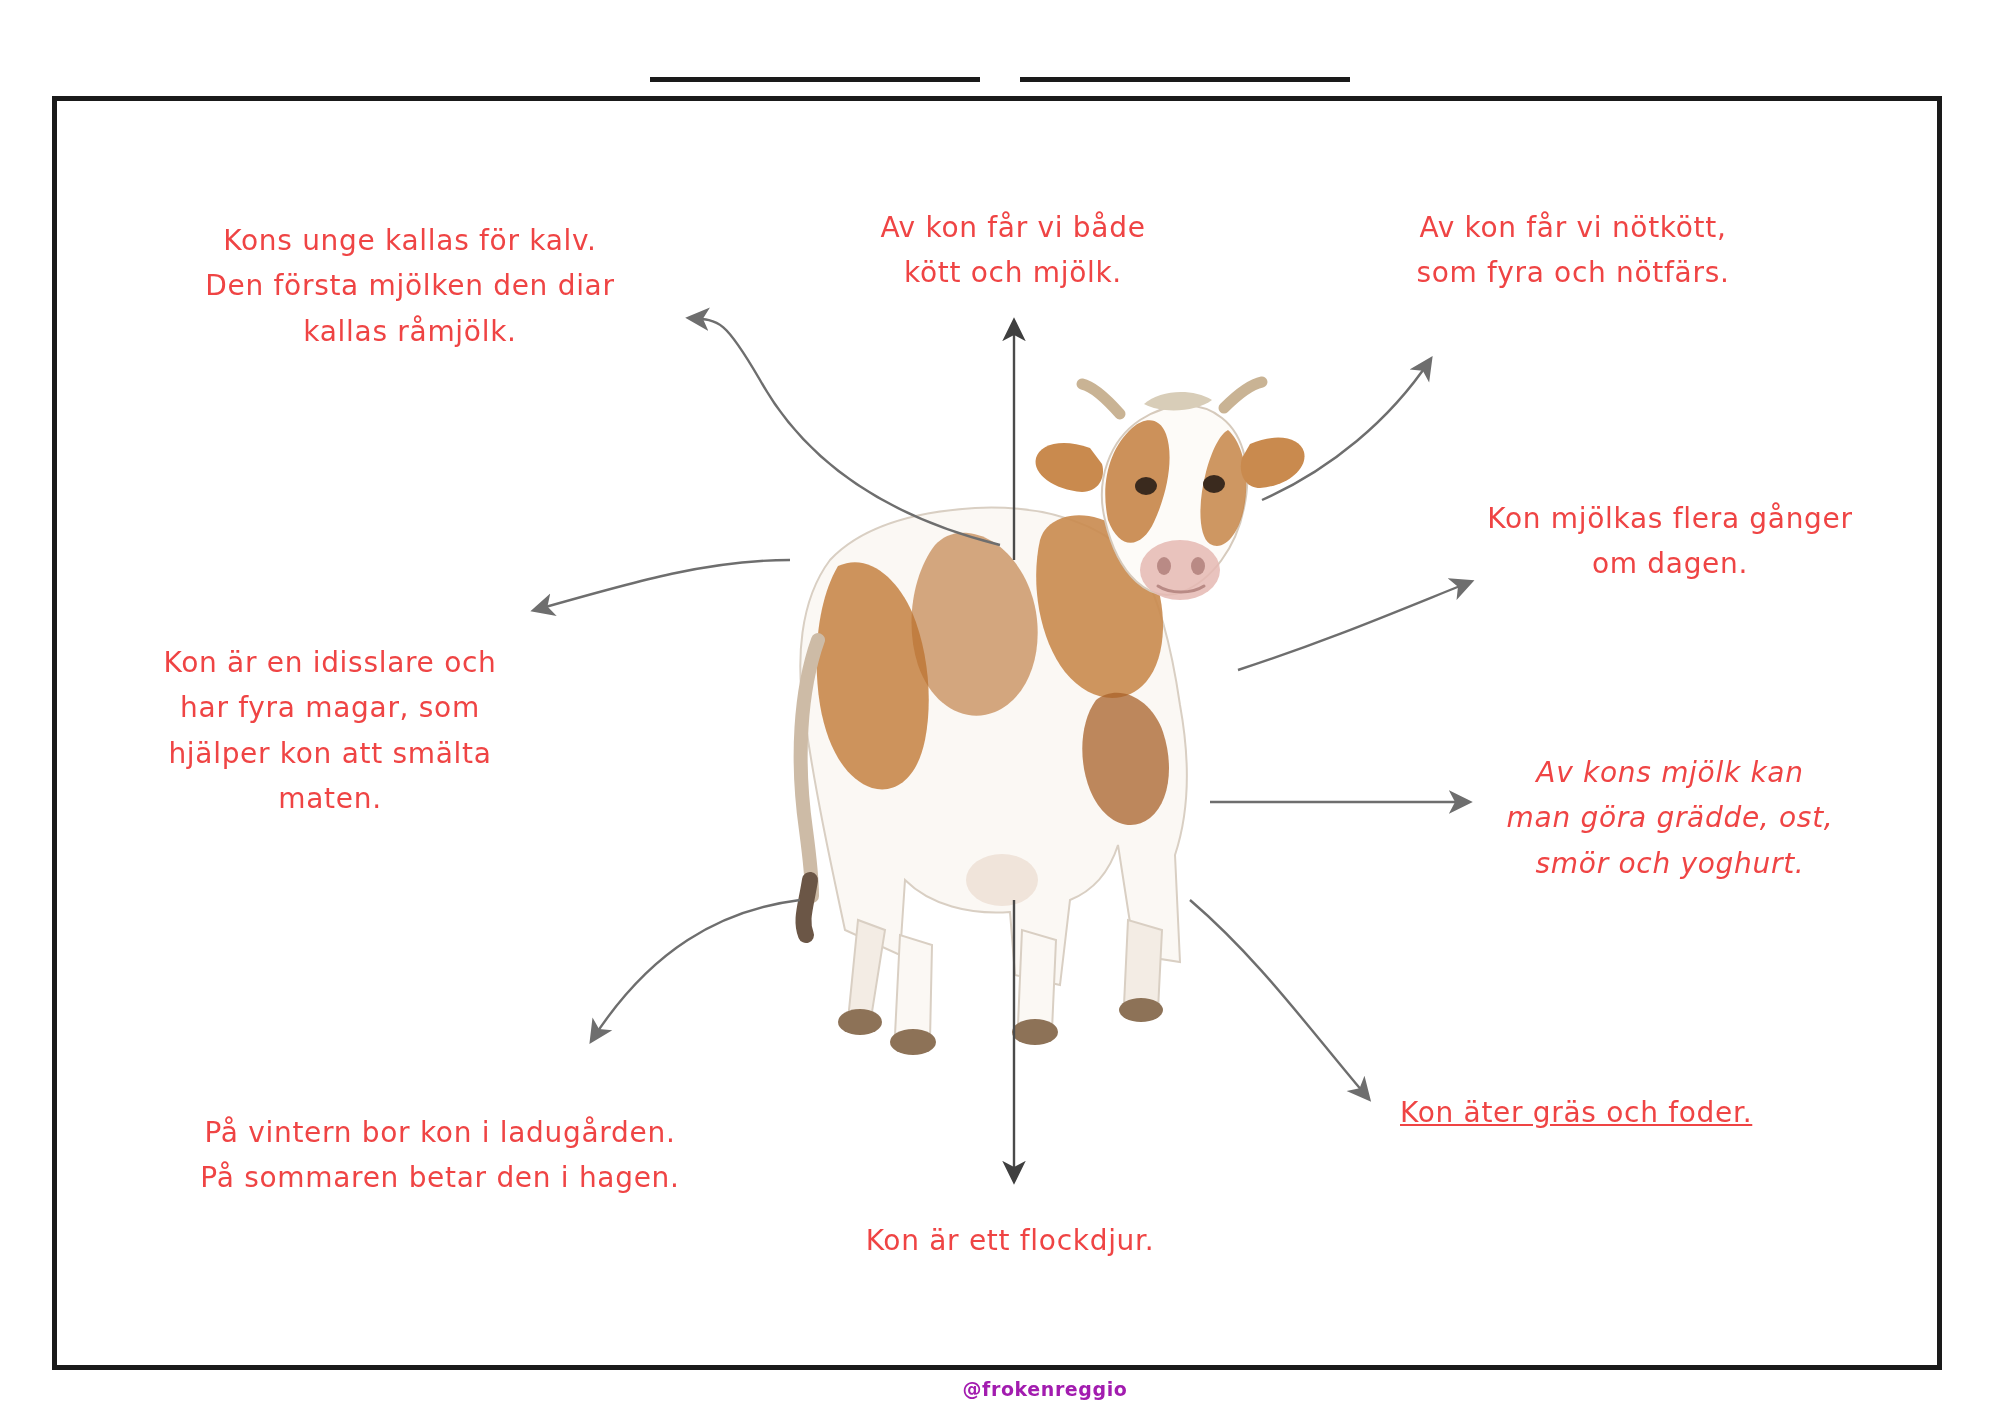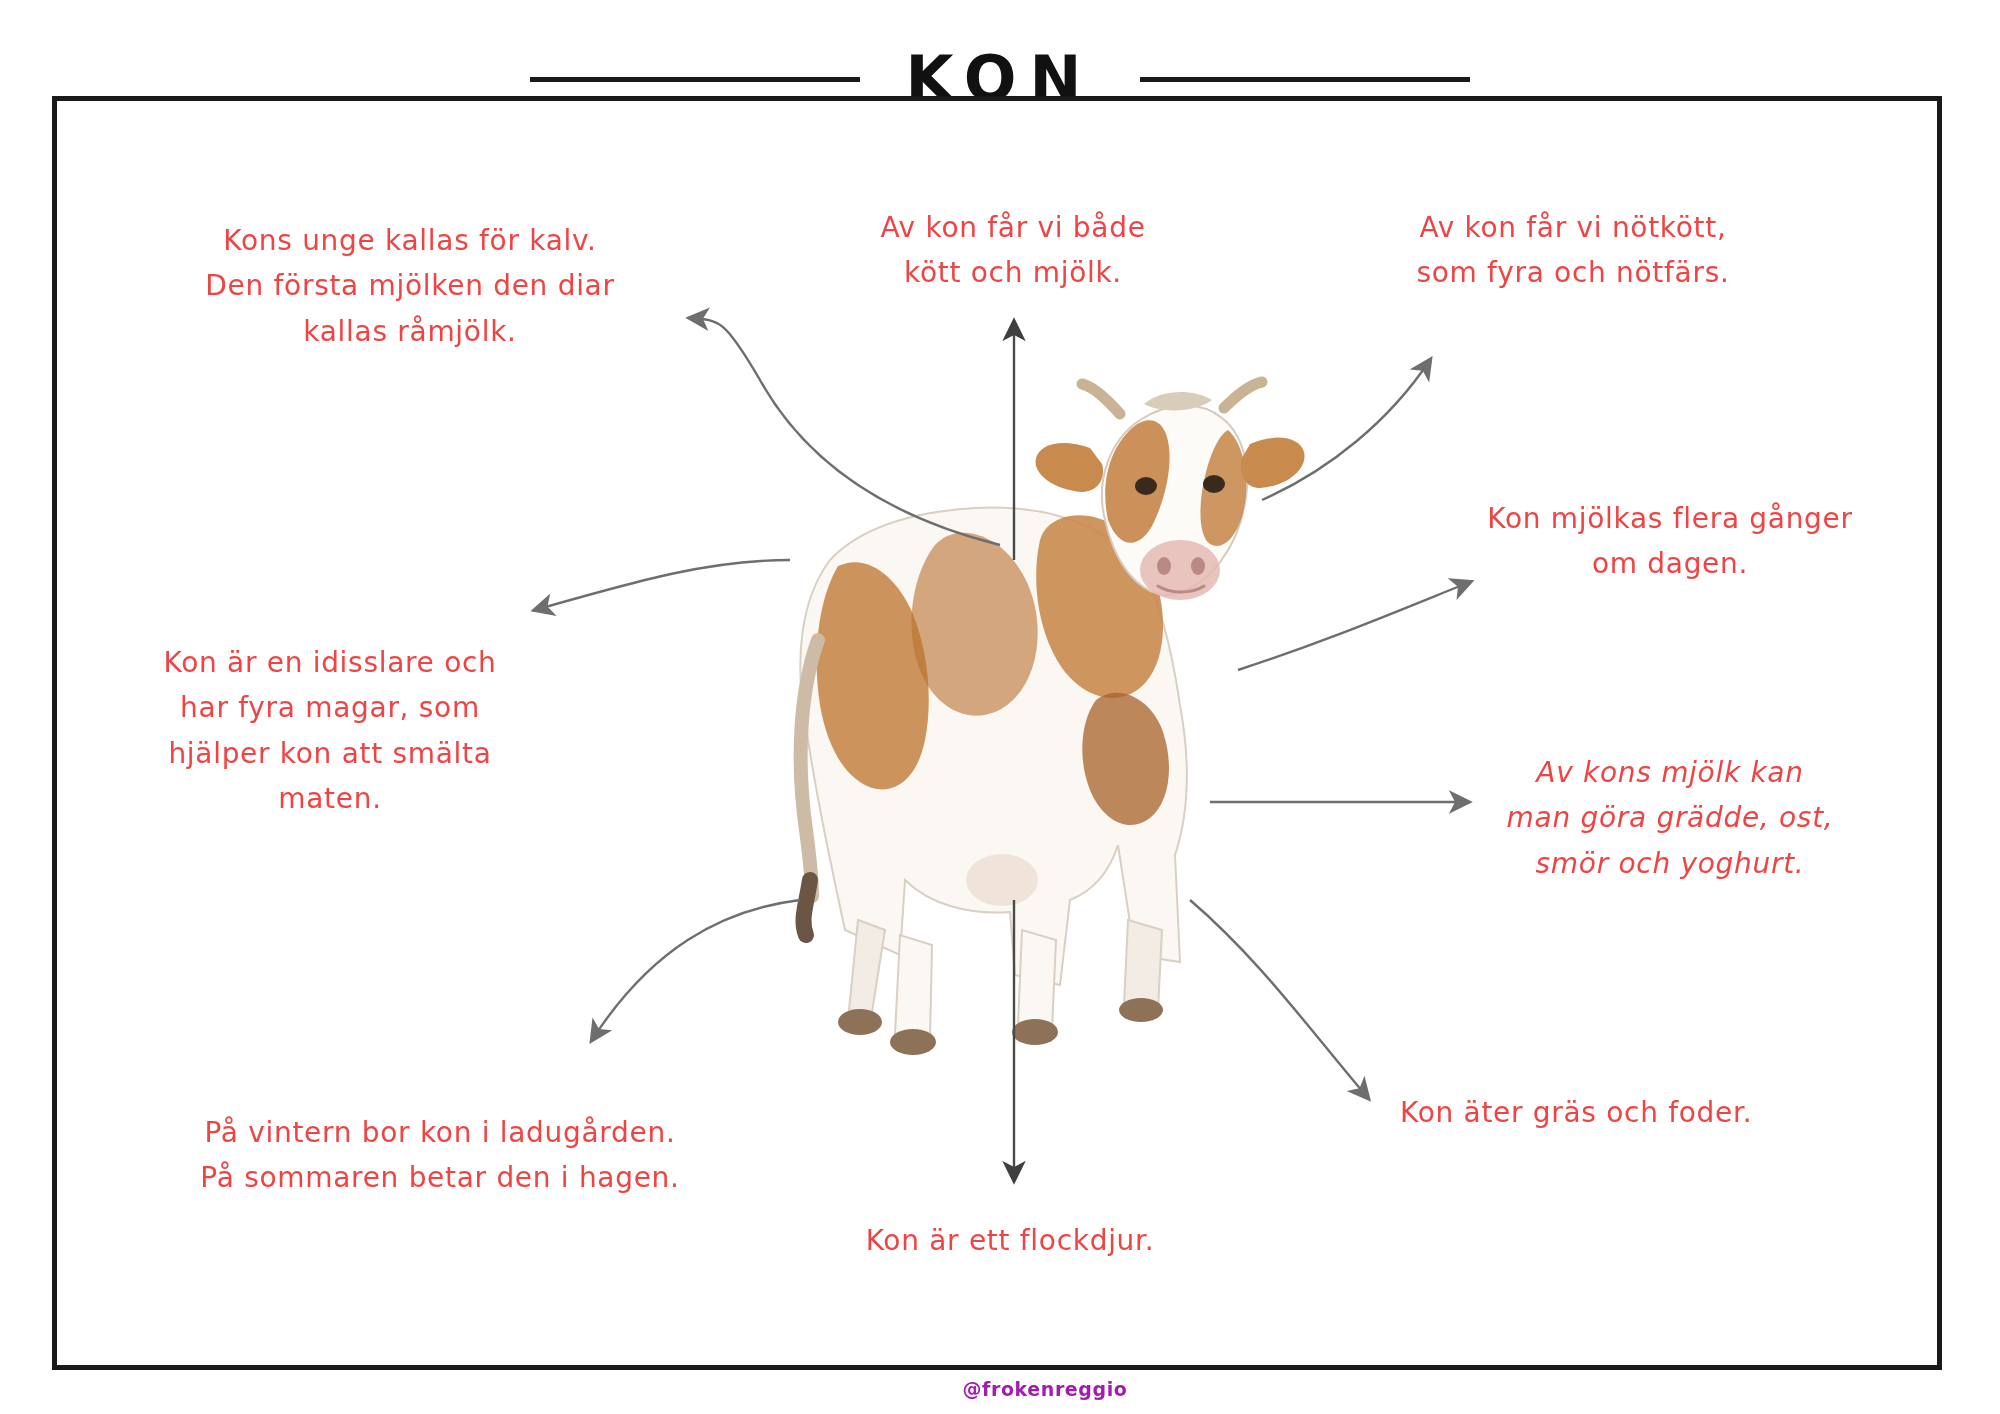--- a/index.html
+++ b/index.html
@@ -96,21 +96,20 @@
     height: 1414px;
     pointer-events: none;
   }
   .cow-layer { pointer-events: none; }
 </style>
 </head>
 <body>
 
 <div class="title-wrap">
   <div class="title-rule left"></div>
-  <div class="poster-title">KON</div>
   <div class="title-rule right"></div>
 </div>
 
 <div class="poster-frame"></div>
 
 <svg class="cow-layer" viewBox="0 0 2000 1414" aria-hidden="true">
   <g>
 
     <path d="M830 560 C 800 600, 795 660, 805 720 C 815 790, 830 860, 845 930 L 900 955 L 905 880 C 930 905, 970 915, 1010 912 L 1015 975 L 1060 985 L 1070 900 C 1095 890, 1110 870, 1118 845 L 1135 955 L 1180 962 L 1175 855 C 1190 810, 1190 760, 1180 705 C 1172 650, 1160 600, 1140 565 C 1100 520, 1040 505, 975 508 C 910 512, 860 528, 830 560 Z" fill="#fbf8f4" stroke="#d9cfc3" stroke-width="2"></path>
 
@@ -206,17 +205,17 @@
 hjälper kon att smälta
 maten.</div>
 
 <div class="fact center" style="left:1490px; top:750px; width:360px;font-style:italic;">Av kons mjölk kan
 man göra grädde, ost,
 smör och yoghurt.</div>
 
 <div class="fact center" style="left:180px; top:1082px; width:520px;margin-top:28px;">På vintern bor kon i ladugården.
 På sommaren betar den i hagen.</div>
 
-<div class="fact leftal" style="left:1400px; top:1090px; width:420px;">Kon äter gräs och foder.</div>
+<div class="fact leftal" style="left:1400px; top:1090px; width:420px;text-decoration:underline;">Kon äter gräs och foder.</div>
 
 <div class="fact center" style="left:820px; top:1218px; width:380px;">Kon är ett flockdjur.</div>
 
 <div class="credit">@frokenreggio</div>
 
 </body></html>

